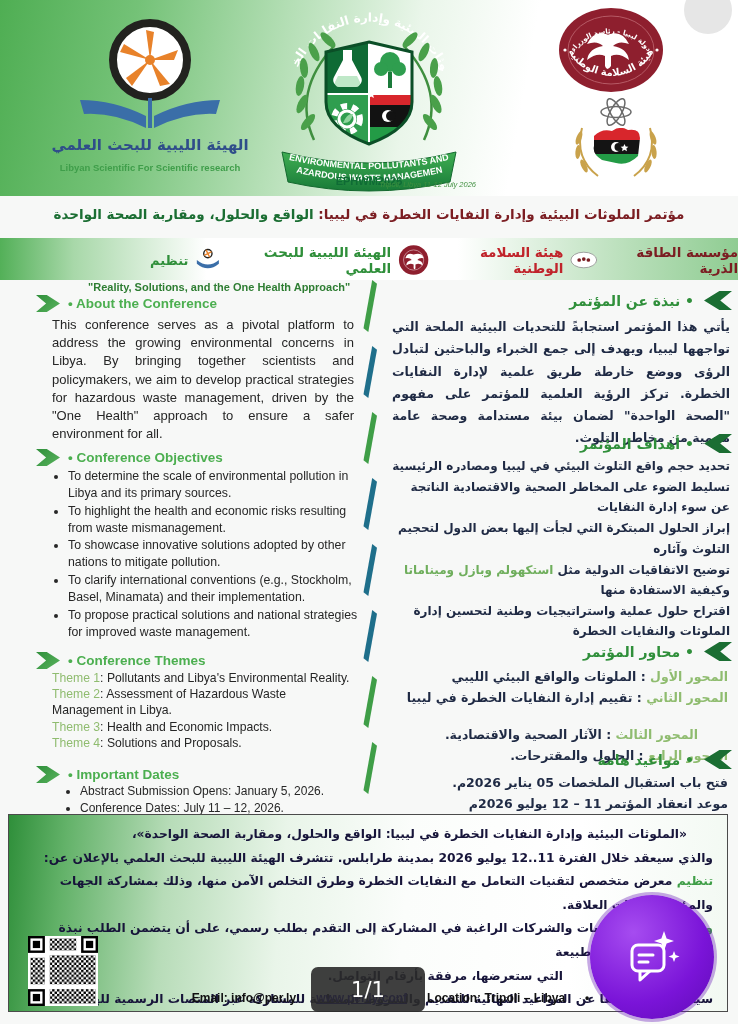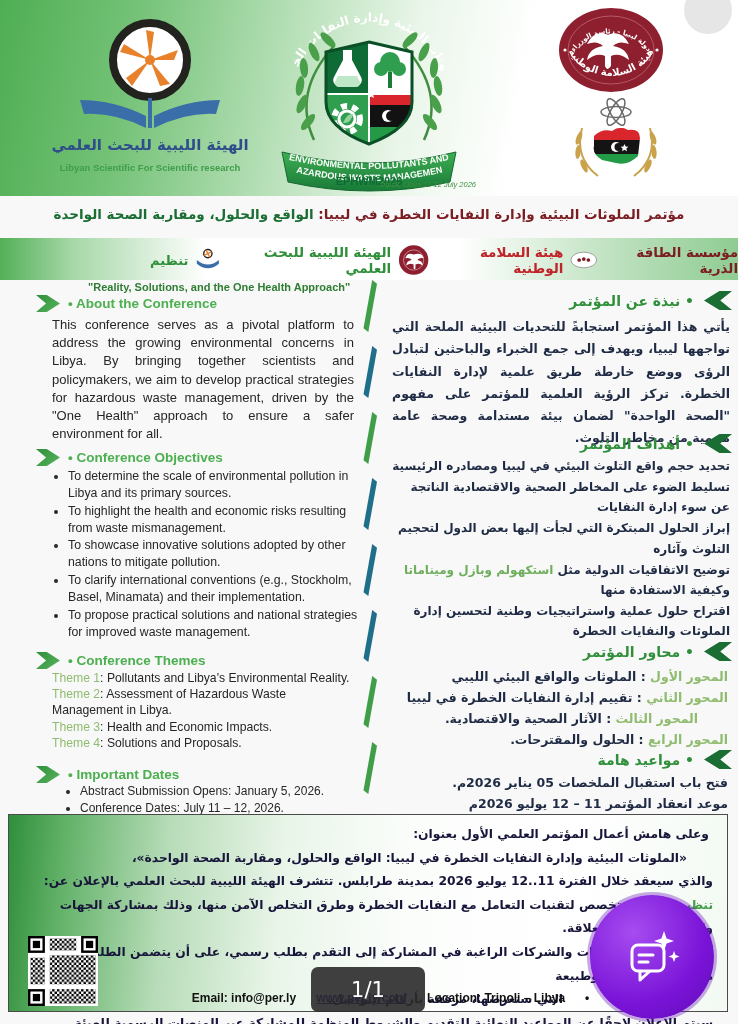--- a/index.html
+++ b/index.html
@@ -325,36 +325,35 @@
   <li>اقتراح حلول عملية واستراتيجيات وطنية لتحسين إدارة الملوثات والنفايات الخطرة</li>
 </ul>
 
 <div class="abs h-ar rc" style="left:392px;top:642px;width:340px;">
   <div class="arrow-l"></div>
   <span class="lbl">محاور المؤتمر</span>
 </div>
 <div class="abs rc axes-list" style="left:392px;top:666px;width:336px;">
   <div class="axis"><span class="al">المحور الأول</span><span> : الملوثات والواقع البيئي الليبي</span></div>
   <div class="axis"><span class="al">المحور الثاني</span><span> : تقييم إدارة النفايات الخطرة في ليبيا</span></div>
-  <div class="axis" style="padding-right:30px;"><span class="al">المحور الثالث</span><span> : الآثار الصحية والاقتصادية.</span></div>
+  <div class="axis" style="padding-right:30px;margin-top:16px;"><span class="al">المحور الثالث</span><span> : الآثار الصحية والاقتصادية.</span></div>
   <div class="axis"><span class="al">المحور الرابع</span><span> : الحلول والمقترحات.</span></div>
 </div>
 
 <div class="abs h-ar rc" style="left:392px;top:750px;width:340px;">
   <div class="arrow-l"></div>
   <span class="lbl">مواعيد هامة</span>
 </div>
 <div class="abs rc r-dates" style="left:392px;top:772px;width:336px;">
   <div>فتح باب استقبال الملخصات 05 يناير 2026م.</div>
   <div>موعد انعقاد المؤتمر 11 – 12 يوليو 2026م</div>
 </div>
 
 <div class="abs bbox">
   <div class="bbox-inner">
-    <p style="padding-right:4px;">وعلى هامش أعمال المؤتمر العلمي الأول بعنوان:</p>
     <p style="padding-right:26px;">«الملوثات البيئية وإدارة النفايات الخطرة في ليبيا: الواقع والحلول، ومقاربة الصحة الواحدة»،</p>
     <p>والذي سيعقد خلال الفترة 11..12 يوليو 2026 بمدينة طرابلس. تتشرف الهيئة الليبية للبحث العلمي بالإعلان عن:</p>
     <p><span class="lead">تنظيم</span><span> معرض متخصص لتقنيات التعامل مع النفايات الخطرة وطرق التخلص الآمن منها، وذلك بمشاركة الجهات والمؤسسات ذات العلاقة.</span></p>
     <p><span class="lead">وعليه</span><span> تدعو المؤسسات والشركات الراغبة في المشاركة إلى التقدم بطلب رسمي، على أن يتضمن الطلب نبذة مختصرة عن الجهة وطبيعة</span></p>
     <p style="padding-right:150px;">التي ستعرضها، مرفقة بأرقام التواصل.</p>
     <p>سيتم الإعلان لاحقًا عن المواعيد النهائية للتقديم والشروط المنظمة للمشاركة عبر المنصات الرسمية للهيئة.</p>
   </div>
   <div class="b-footer">
     <span>Email: info@per.ly</span>
     <span class="weblink">www.per.ly/conf</span>

